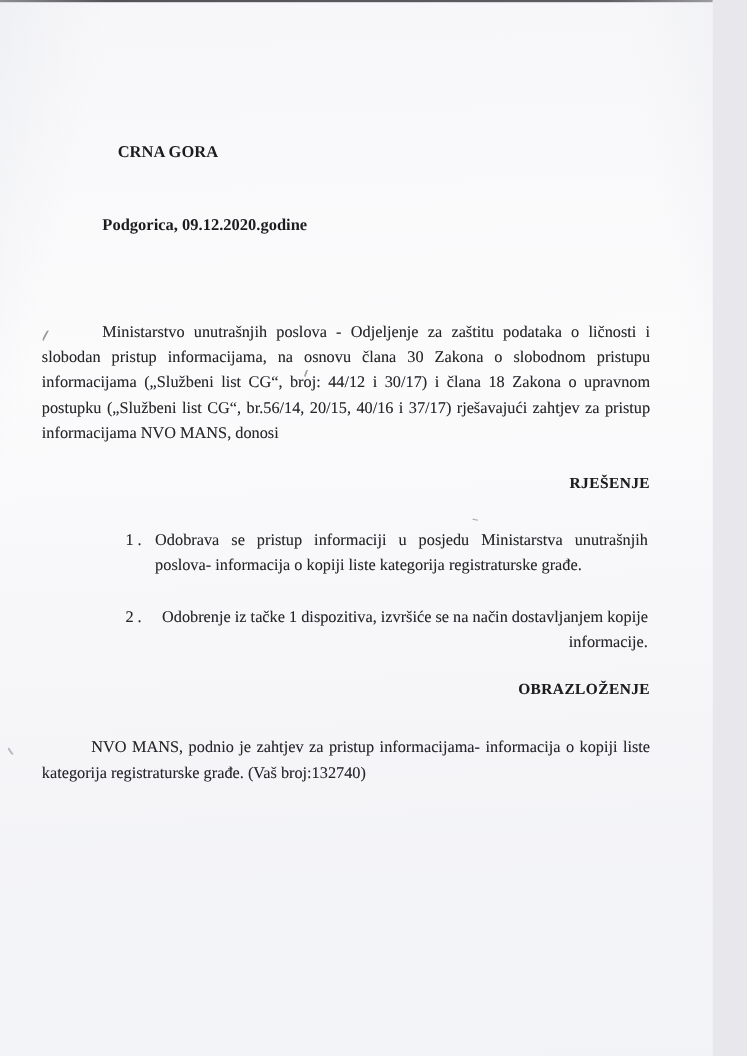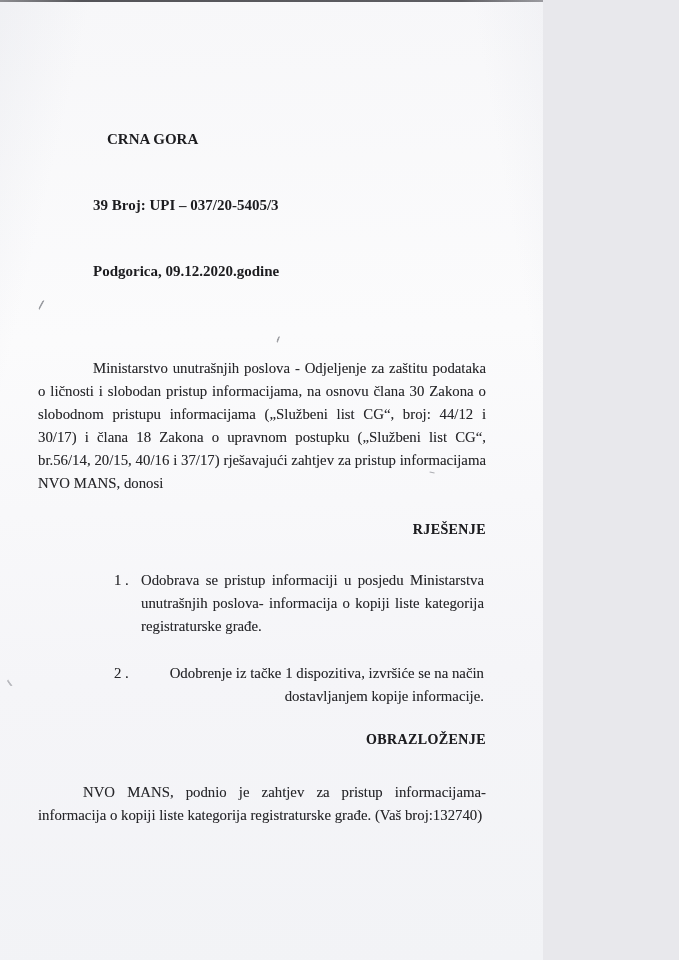--- a/index.html
+++ b/index.html
@@ -1,21 +1,21 @@
 <!DOCTYPE html>
 <html lang="sr"><head>
 <meta charset="utf-8">
 <style>
   * { margin:0; padding:0; box-sizing:border-box; }
   html, body { width:679px; background:#e8e8ec; }
   body { font-family:"Liberation Serif", serif; }
 
   .page {
     position:relative;
-    width:543px; height:960px;
+    width:648px; height:960px;
     overflow:hidden;
     color:#242427;
     background:
       linear-gradient(103deg, rgba(226,228,234,.35) 0%, rgba(255,255,255,0) 12%),
       linear-gradient(260deg, rgba(228,230,236,.30) 0%, rgba(255,255,255,0) 10%),
       linear-gradient(178deg, #f7f7f9 0%, #fbfbfc 35%, #f5f5f8 70%, #f2f3f6 100%);
   }
 
   
   .scan-top-line {
@@ -79,21 +79,20 @@
 <div class="page">
 
   <div class="scan-top-line"></div>
   <div class="artifact artifact-1"></div>
   <div class="artifact artifact-2"></div>
   <div class="artifact artifact-3"></div>
   <div class="artifact artifact-4"></div>
 
   <header class="letterhead">
     <div class="country">CRNA GORA</div>
-    <div>39 Broj: UPI – 037/20-5405/3</div>
     <div>Podgorica, 09.12.2020.godine</div>
   </header>
 
   <p class="body-text intro">Ministarstvo unutrašnjih poslova - Odjeljenje za zaštitu podataka o ličnosti i slobodan pristup informacijama, na osnovu člana 30 Zakona o slobodnom pristupu informacijama („Službeni list CG“, broj: 44/12 i 30/17)  i člana 18 Zakona o upravnom postupku („Službeni list CG“, br.56/14, 20/15, 40/16 i 37/17) rješavajući zahtjev za pristup informacijama NVO MANS, donosi</p>
 
   <h2 class="center-heading">RJEŠENJE</h2>
 
   <ol class="items">
     <li class="item">
       <span class="num">1 .</span>

